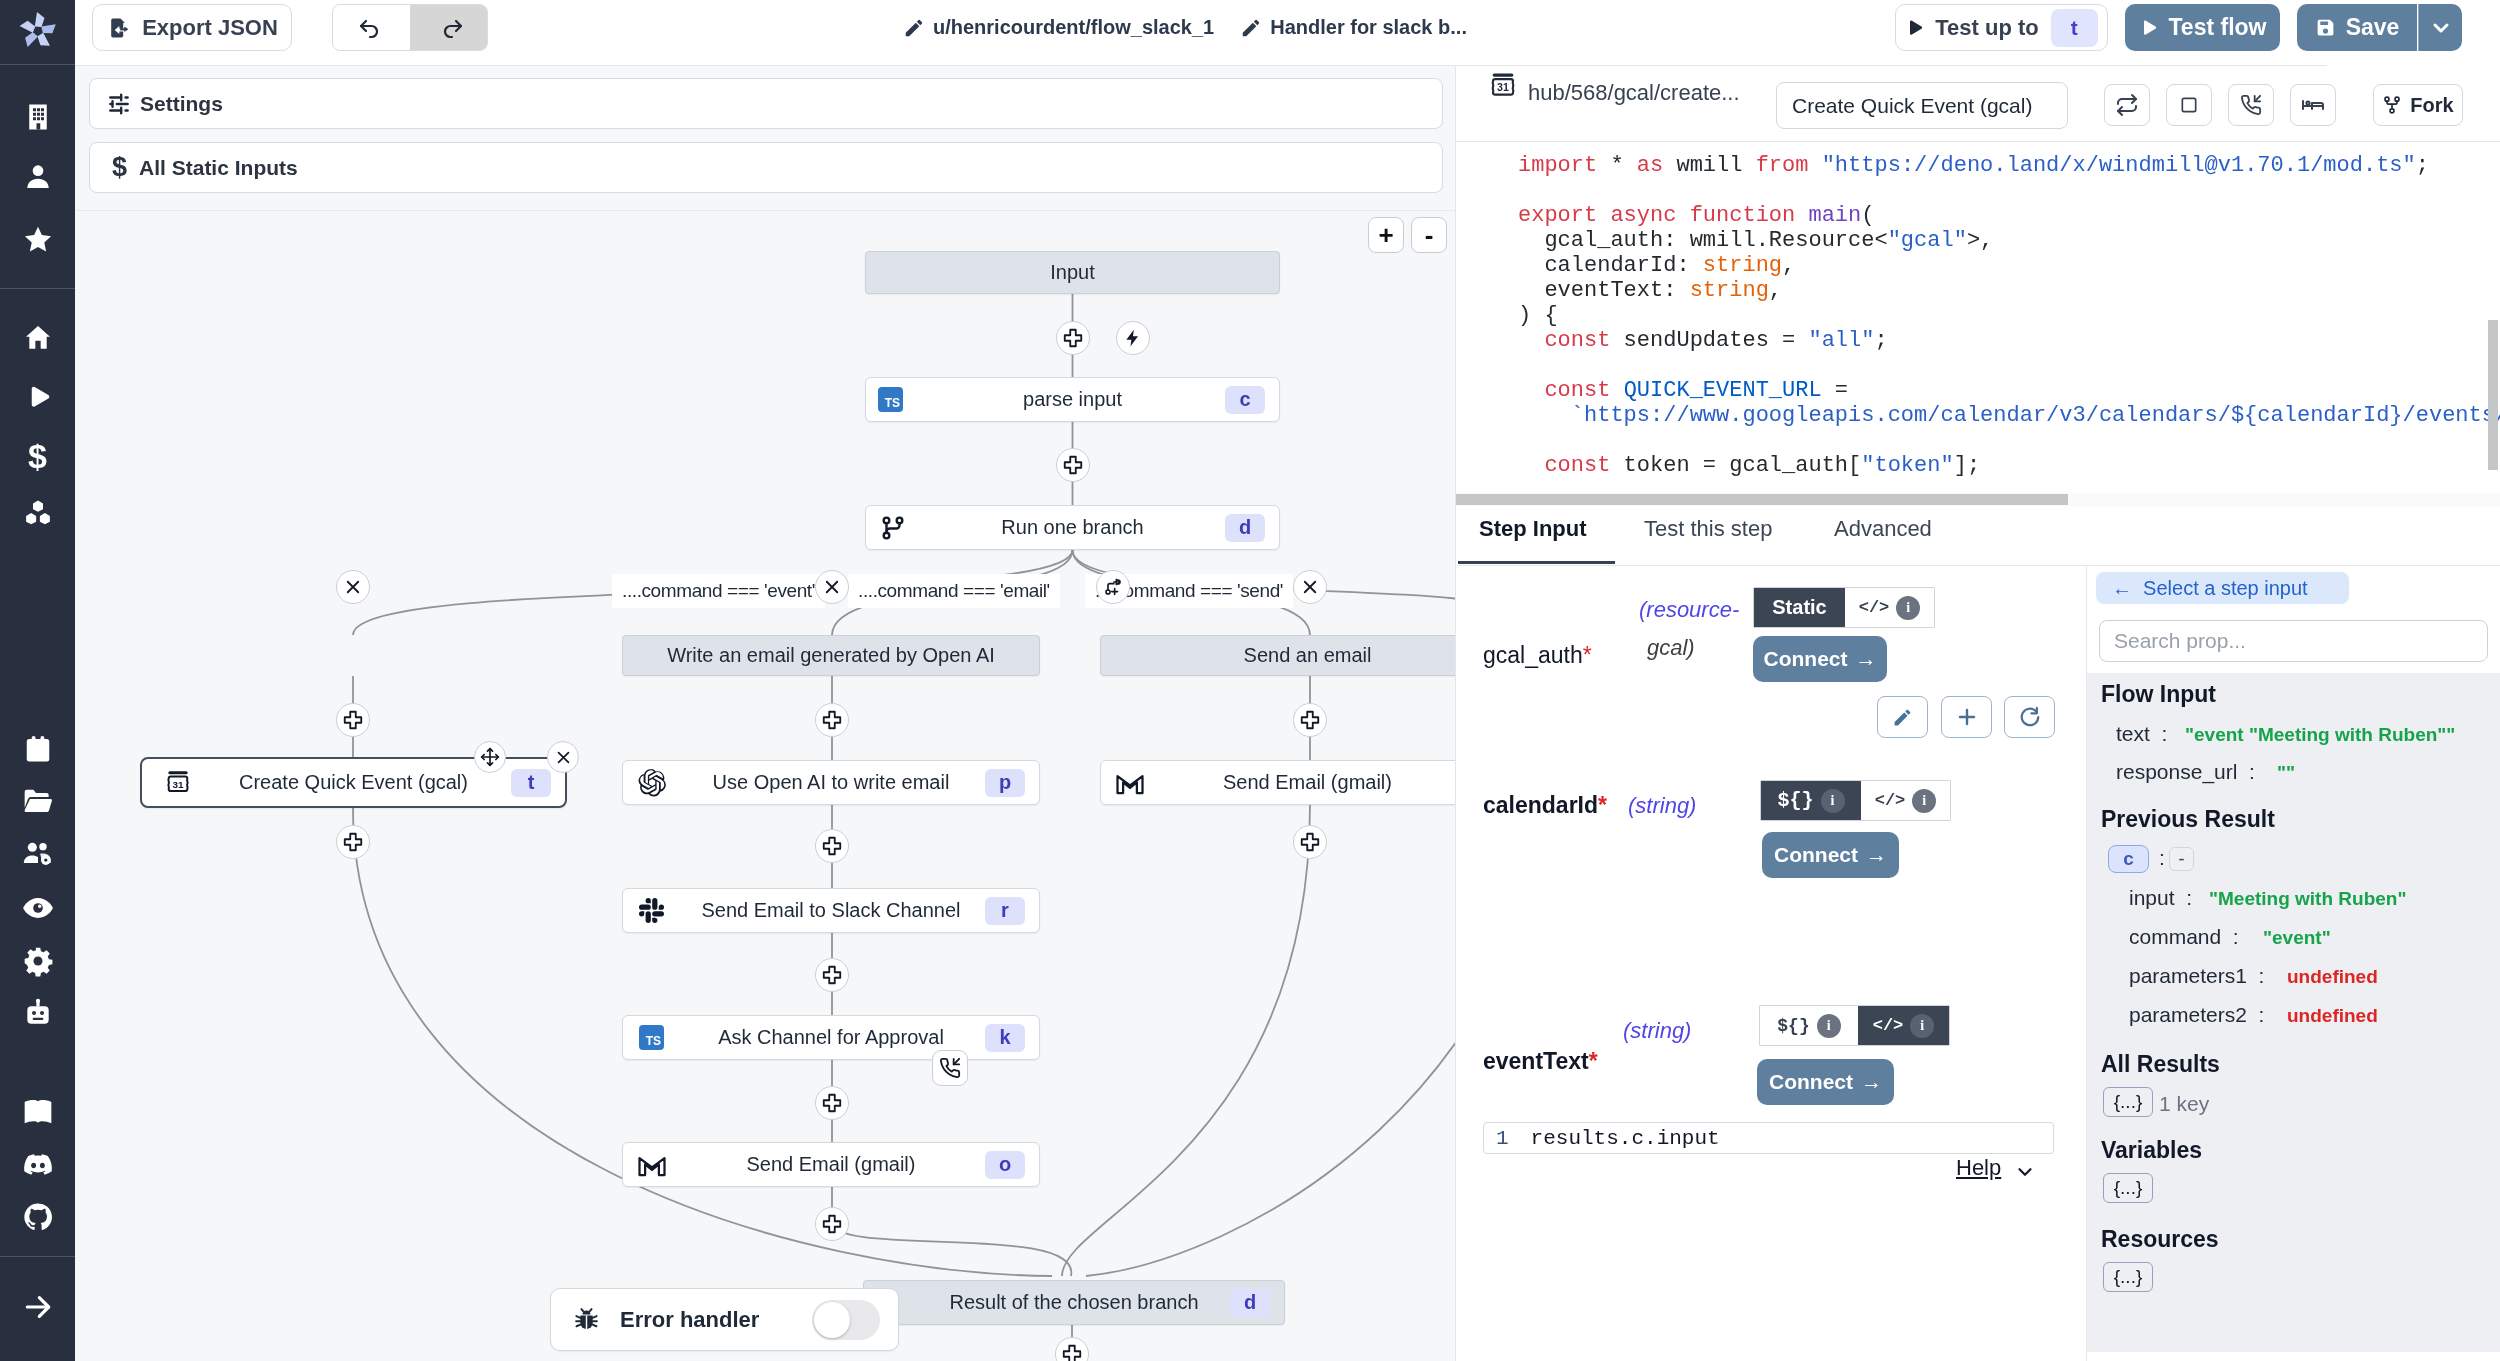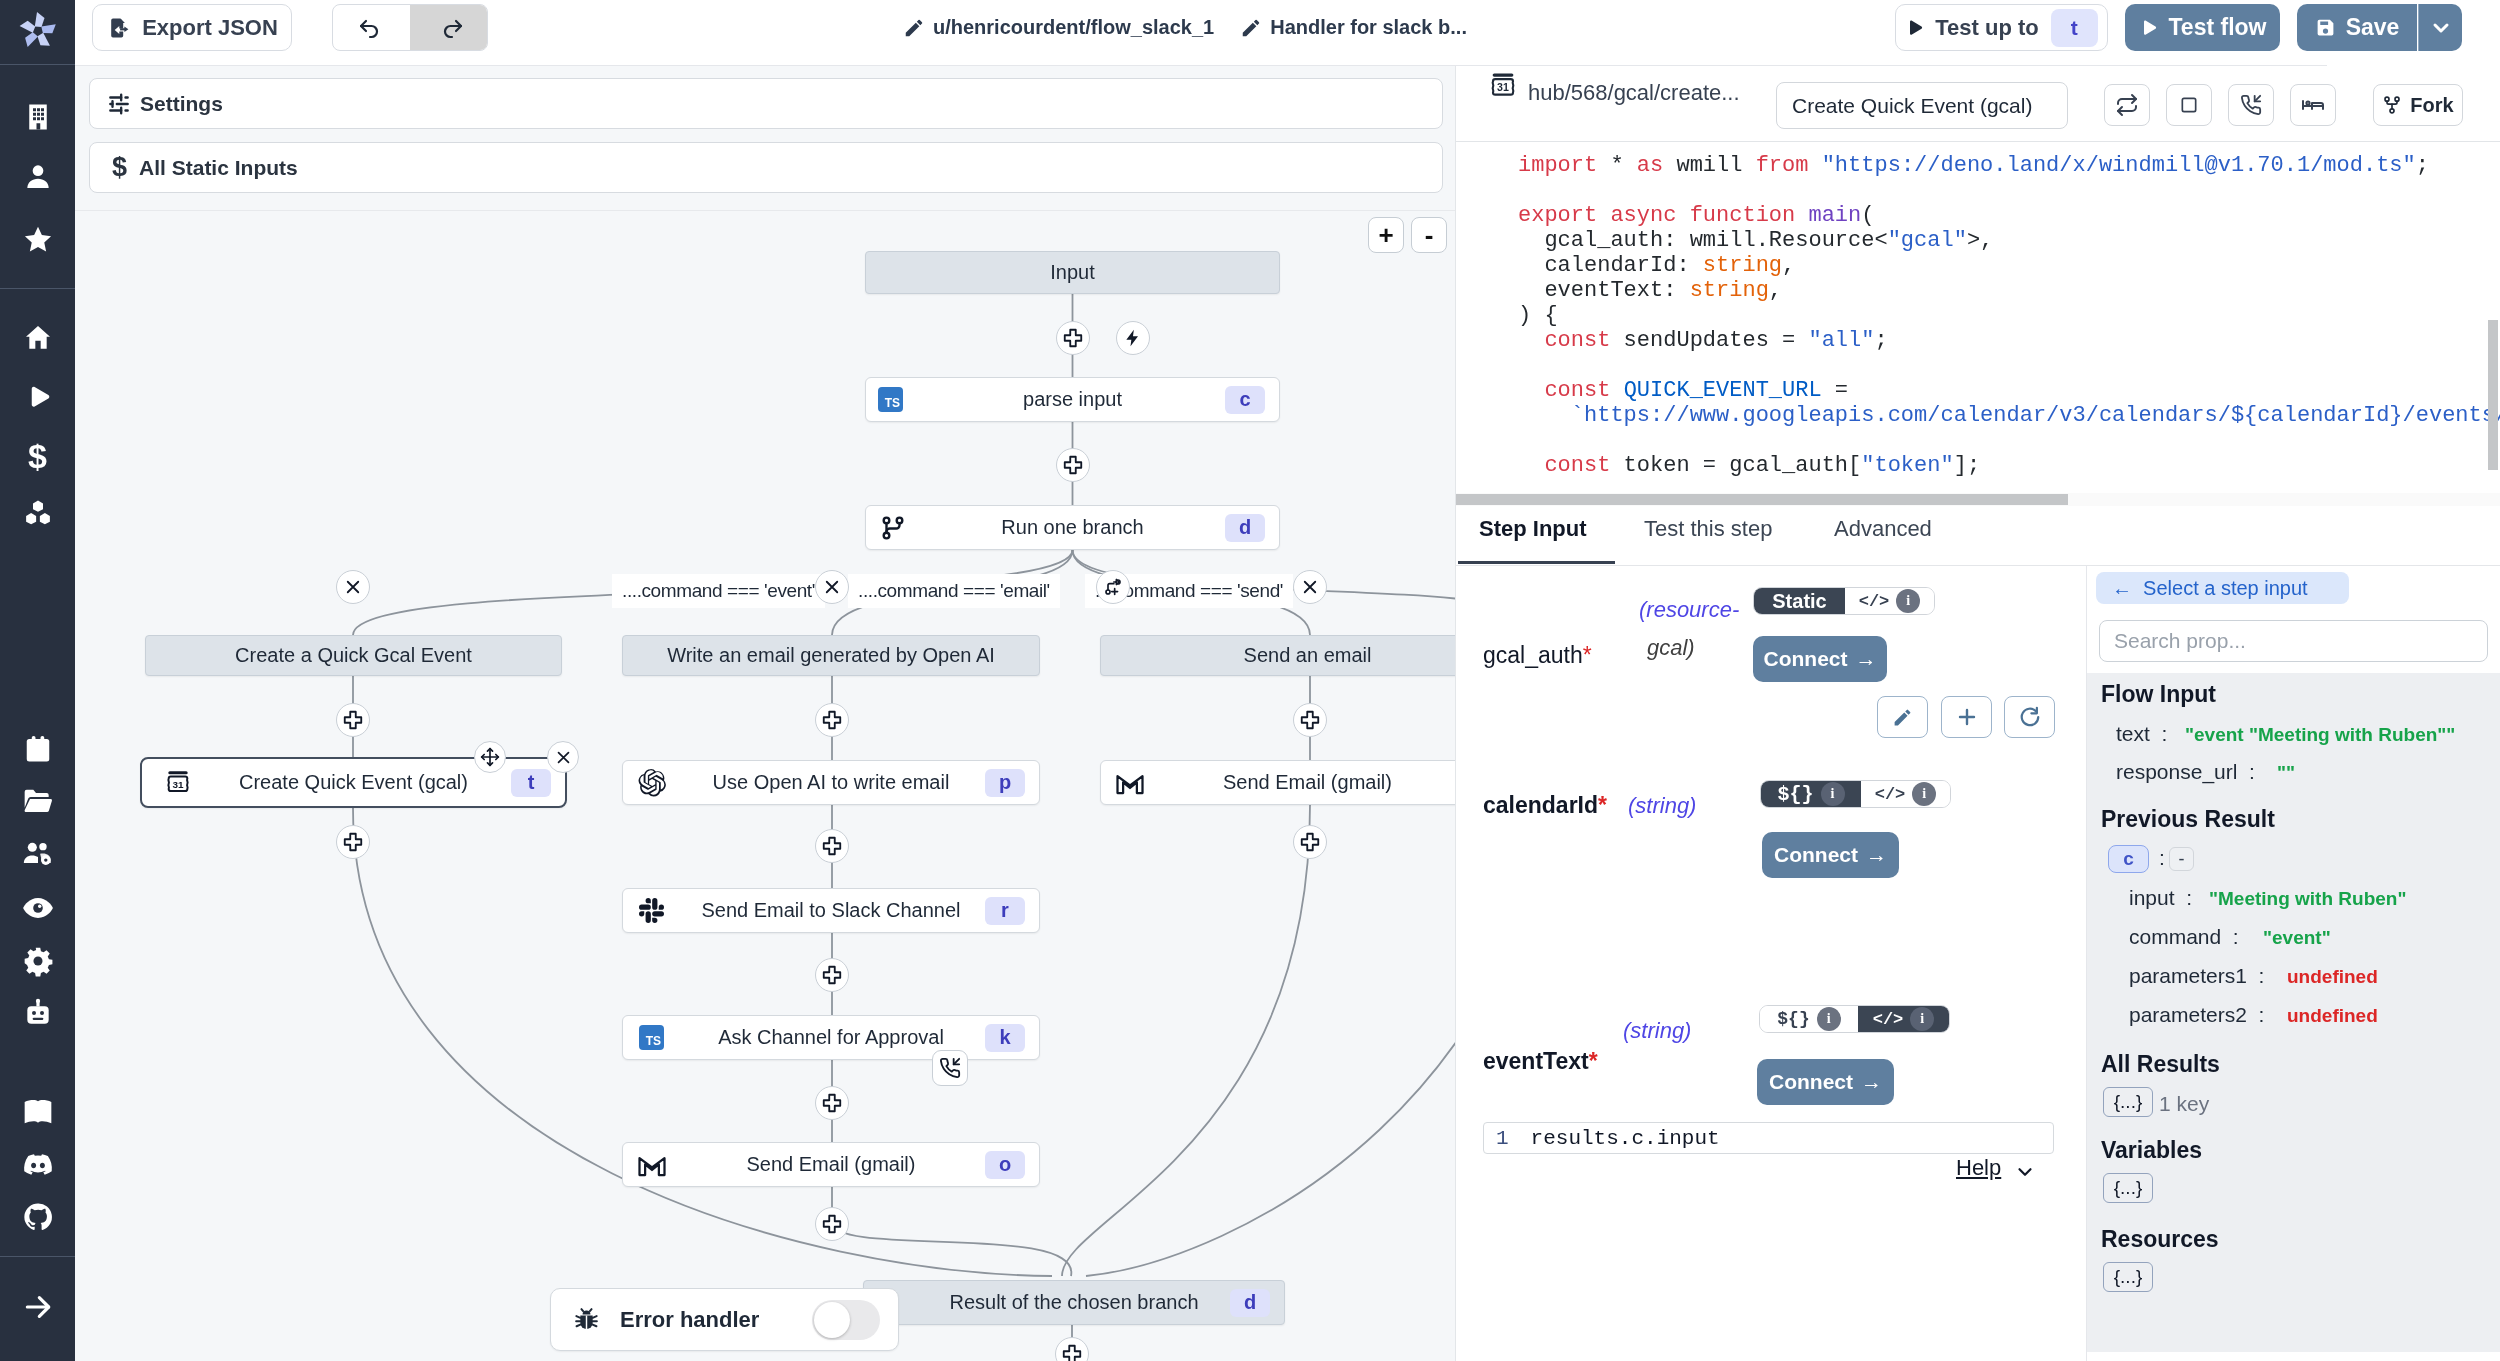--- a/index.html
+++ b/index.html
@@ -24,21 +24,21 @@
 .blabel { position:absolute; background:#fff; height:34px; display:flex; align-items:center; font-size:19px; letter-spacing:-0.4px; color:#1f2937; padding:0 10px; white-space:nowrap; }
 
 #rpanel { left:1455px; top:66px; width:1045px; height:1295px; background:#fff; border-left:1px solid #e3e6e9; }
 .mono { font-family:"Liberation Mono",monospace; }
 .ck { color:#d73a49; }
 .cs { color:#2b5fc7; }
 .co { color:#e36209; }
 .cf { color:#6f42c1; }
 .cv { color:#005cc5; }
 .hbtn { width:46px; height:42px; border:1px solid #d3d7dc; border-radius:8px; display:flex; align-items:center; justify-content:center; }
-.seg { height:28px; border:1px solid #d1d5da; border-radius:9px; background:#fff; display:flex; overflow:hidden; }
+.seg { height:41px; border:1px solid #d1d5da; border-radius:1px; background:#fff; display:flex; overflow:hidden; }
 .segd { background:#3b4553; color:#fff; font-weight:bold; font-size:20px; display:flex; align-items:center; justify-content:center; gap:7px; }
 .segw { background:#fff; color:#374151; font-size:18px; display:flex; align-items:center; justify-content:center; gap:7px; flex:1; }
 .codeg { font-family:"Liberation Mono",monospace; font-weight:bold; font-size:17px; }
 .info { width:24px; height:24px; border-radius:50%; background:#6b7280; display:inline-block; position:relative; }
 .info::after { content:"i"; color:#fff; font-size:14px; font-weight:bold; position:absolute; left:50%; top:50%; transform:translate(-50%,-52%); font-family:"Liberation Serif",serif; }
 .infod { background:#596273; }
 .connect { height:46px; background:#5f7f9f; border-radius:10px; color:#fff; font-weight:bold; font-size:21px; display:flex; align-items:center; justify-content:center; }
 .obtn { width:51px; height:42px; border:1px solid #9db4cb; border-radius:8px; display:flex; align-items:center; justify-content:center; background:#fff; }
 .pk { font-size:21px; color:#1f2937; }
 .pv { font-size:19px; color:#16a34a; font-weight:bold; }
@@ -310,21 +310,20 @@
         <path d="M16 3l3 3-3 3"></path>
         <path d="M14 14v7M10.5 17.5h7"></path>
       </svg>
   </div>
   <div class="circ" style="left:1218px; top:504px; width:34px; height:34px;">
     <svg width="18" height="18" viewBox="0 0 24 24" fill="none" stroke="#111827" stroke-width="2.4" stroke-linecap="round">
         <path d="M5 5l14 14M19 5L5 19"></path>
       </svg>
   </div>
 
-  <div class="gnode" style="left:70px; top:569px; width:417px; height:41px;">Create a Quick Gcal Event</div>
   <div class="gnode" style="left:547px; top:569px; width:418px; height:41px;">Write an email generated by Open AI</div>
   <div class="gnode" style="left:1025px; top:569px; width:415px; height:41px;">Send an email</div>
 
   <div class="circ" style="left:261px; top:637px; width:34px; height:34px;">
     <svg width="22" height="22" viewBox="0 0 24 24" fill="none" stroke="#111827" stroke-width="2" stroke-linejoin="round">
         <path d="M9 3h6v6h6v6h-6v6H9v-6H3V9h6z"></path>
       </svg>
   </div>
   <div class="circ" style="left:740px; top:637px; width:34px; height:34px;">
     <svg width="22" height="22" viewBox="0 0 24 24" fill="none" stroke="#111827" stroke-width="2" stroke-linejoin="round">

